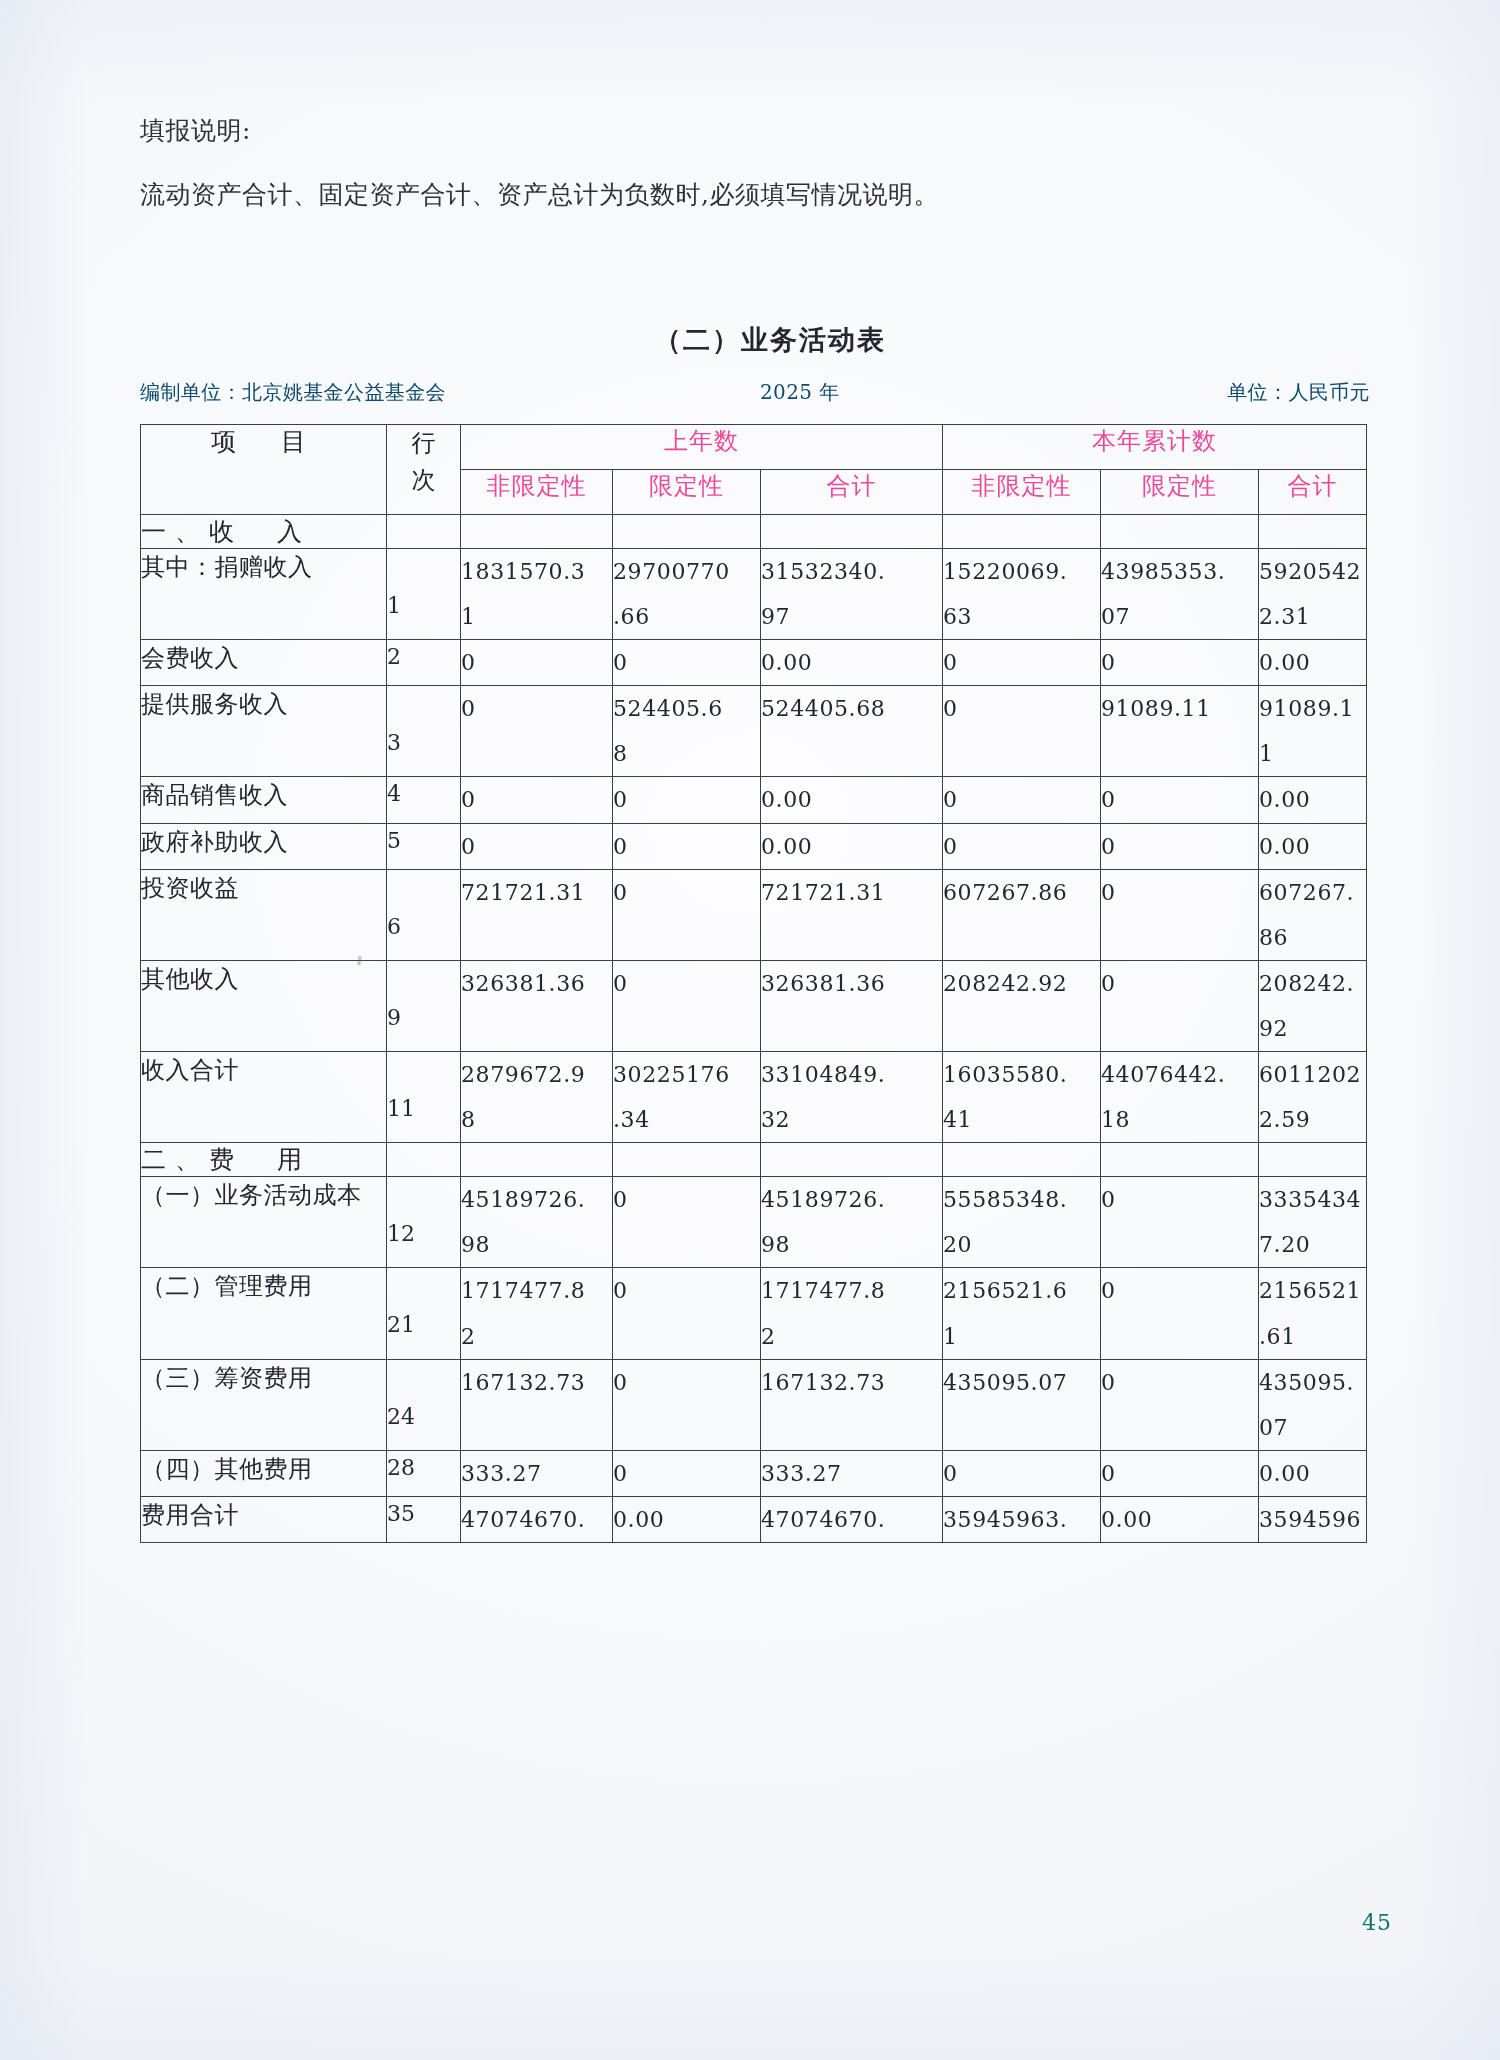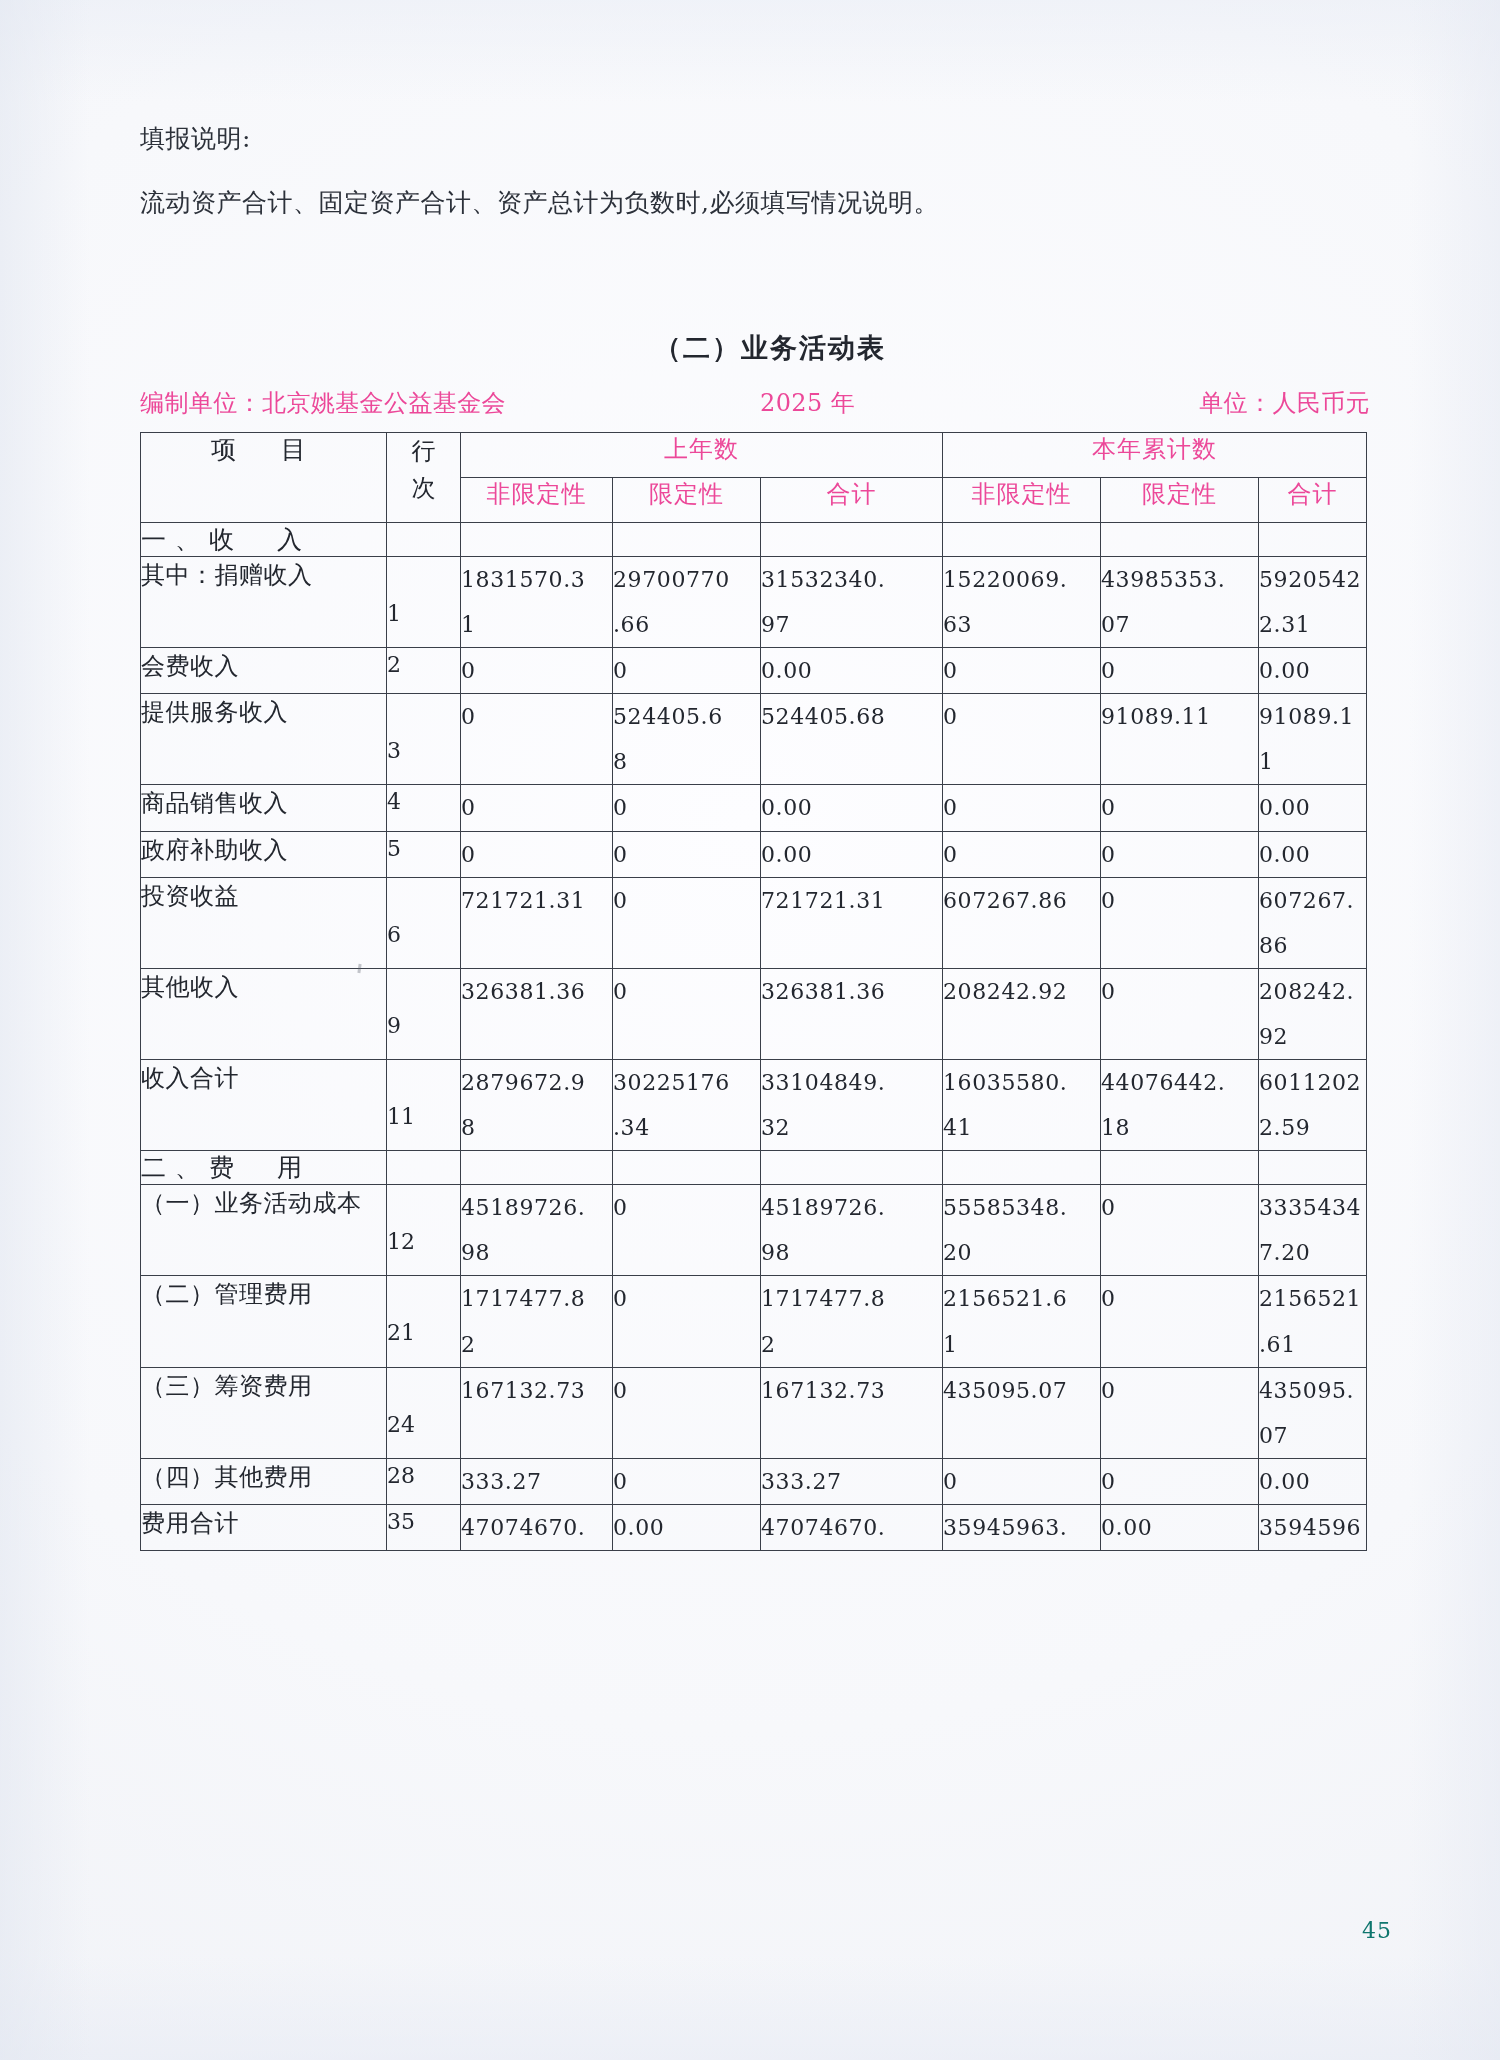--- a/index.html
+++ b/index.html
@@ -29,21 +29,21 @@
     pointer-events: none;
     background:
       linear-gradient(90deg, rgba(225,230,240,0.55) 0%, rgba(255,255,255,0) 6%,
                       rgba(255,255,255,0) 94%, rgba(228,232,242,0.5) 100%),
       linear-gradient(180deg, rgba(232,236,245,0.5) 0%, rgba(255,255,255,0) 5%,
                       rgba(255,255,255,0) 95%, rgba(230,234,244,0.55) 100%);
   }
 
   .content {
     position: absolute;
-    left: 0; top: 12px;
+    left: 0; top: 4px;
     width: 1500px;
     height: 1588px;
   }
 
   
   .notes {
     position: absolute;
     left: 140px;
     top: 108px;
     width: 1200px;
@@ -75,22 +75,22 @@
     margin-left: 40px;
   }
 
   
   .meta {
     position: absolute;
     left: 140px;
     top: 375px;
     width: 1230px;
     height: 34px;
-    font-size: 24px;
-    color: #ec4899;
+    font-size: 20px;
+    color: #0c4a6e;
     letter-spacing: 0.4px;
   }
   .meta-unit {
     position: absolute;
     left: 0; top: 0;
     white-space: nowrap;
   }
   .meta-year {
     position: absolute;
     left: 620px; top: 0;

